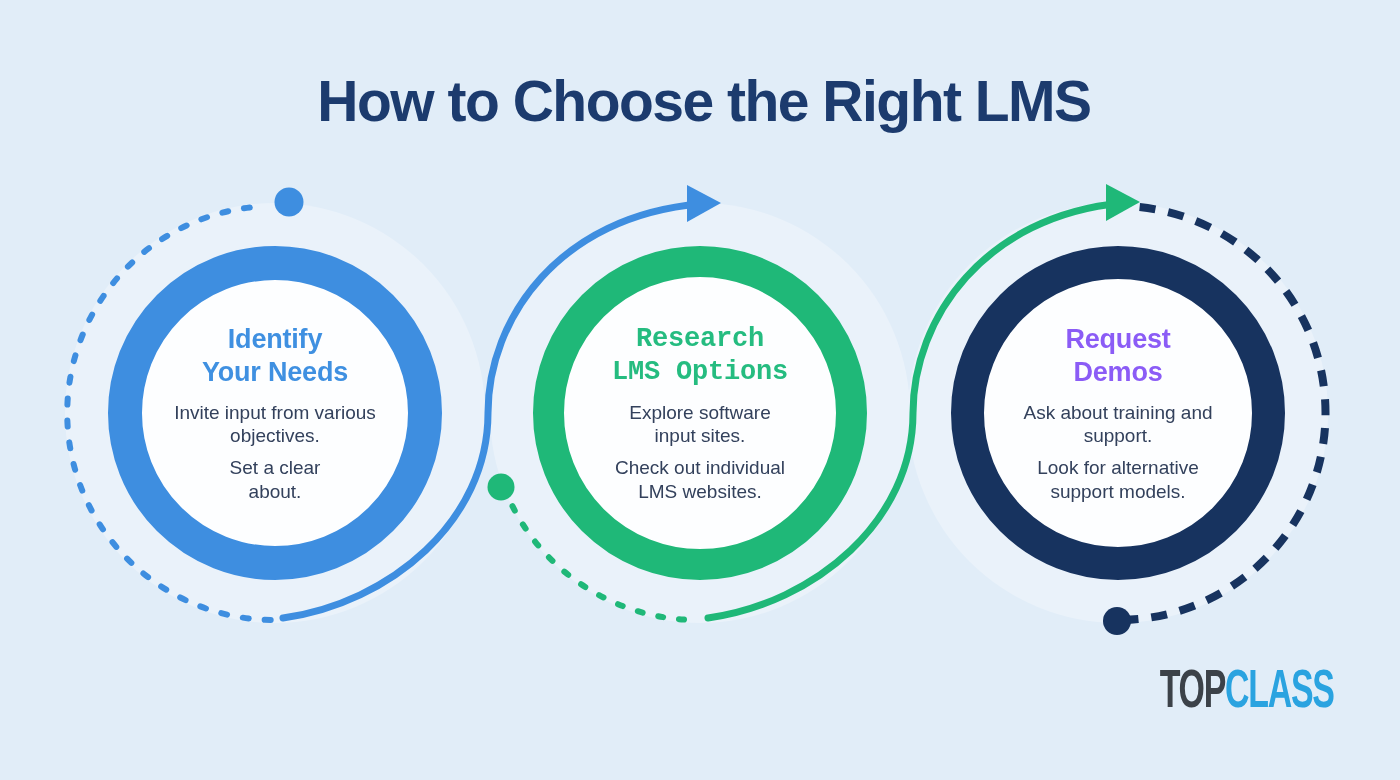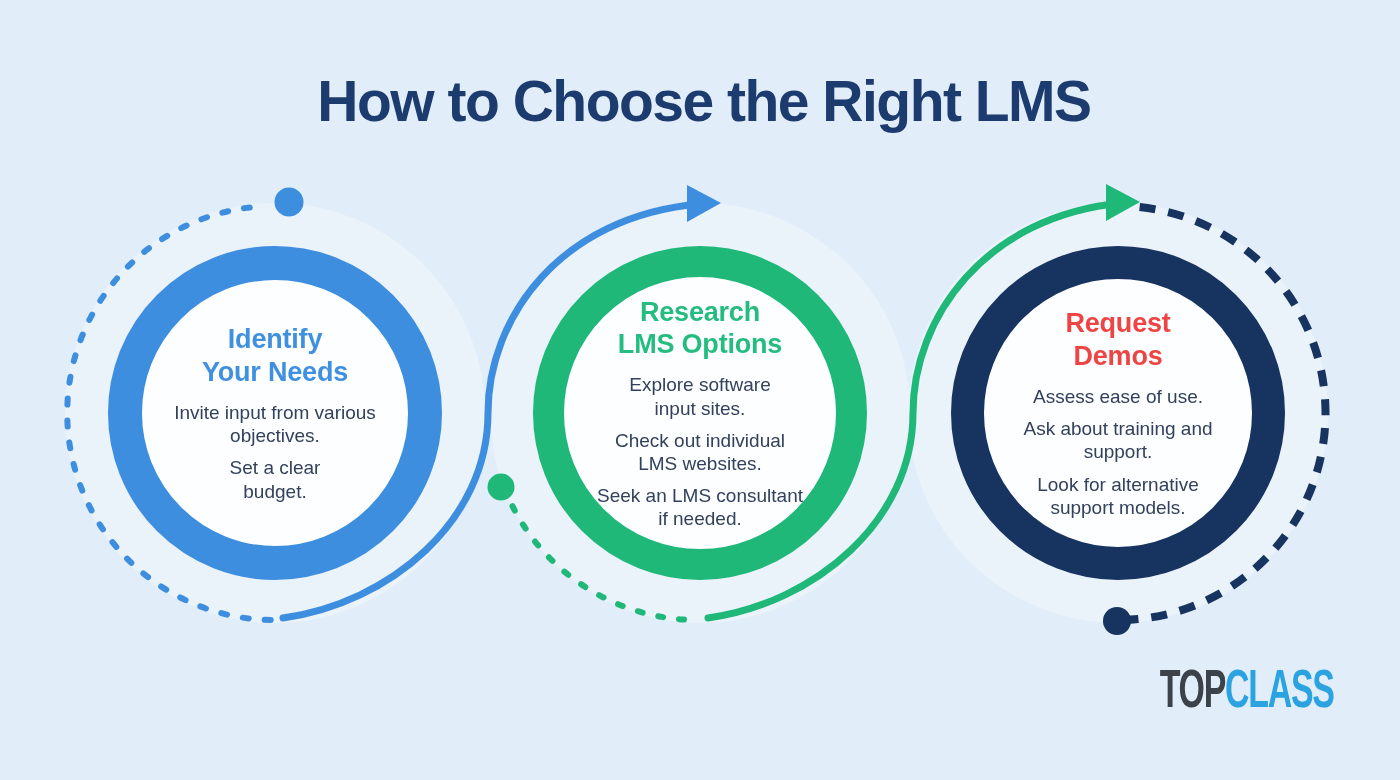--- a/index.html
+++ b/index.html
@@ -53,22 +53,22 @@
     font-size: 19px;
     line-height: 1.22;
     color: #33415c;
     white-space: pre-line;
   }
   .step-item:first-of-type { margin-top: 0; }
   .circle.step1 { left: 108px; top: 246px; border: 34px solid #3e8ee0; }
   .circle.step2 { left: 533px; top: 246px; border: 31px solid #1fb878; }
   .circle.step3 { left: 951px; top: 246px; border: 33px solid #17335f; }
   .step1 .step-title { color: #3f90e1; }
-  .step2 .step-title { color: #25bc80; }
-  .step3 .step-title { color: #ef4444; }
+  .step2 .step-title { color: #25bc80; font-family: Liberation Mono, monospace; }
+  .step3 .step-title { color: #8b5cf6; }
   .logo {
     position: absolute;
     top: 658px;
     right: 66px;
     font-size: 53px;
     font-weight: 700;
     letter-spacing: -2px;
     transform: scaleX(0.64);
     transform-origin: right center;
     white-space: nowrap;
@@ -104,42 +104,39 @@
 
   <h1 class="page-title">How to Choose the Right LMS</h1>
 
   <div class="circle step1">
     <div class="content">
       <h2 class="step-title">Identify
 Your Needs</h2>
       <p class="step-item">Invite input from various
 objectives.</p>
       <p class="step-item">Set a clear
-budget.</p>
+about.</p>
     </div>
   </div>
 
   <div class="circle step2">
     <div class="content">
       <h2 class="step-title">Research
 LMS Options</h2>
       <p class="step-item">Explore software
 input sites.</p>
       <p class="step-item">Check out individual
 LMS websites.</p>
-      <p class="step-item">Seek an LMS consultant
-if needed.</p>
     </div>
   </div>
 
   <div class="circle step3">
     <div class="content">
       <h2 class="step-title">Request
 Demos</h2>
-      <p class="step-item">Assess ease of use.</p>
       <p class="step-item">Ask about training and
 support.</p>
       <p class="step-item">Look for alternative
 support models.</p>
     </div>
   </div>
 
   <div class="logo">
     <span class="logo-top">TOP</span><span class="logo-class">CLASS</span>
   </div>

